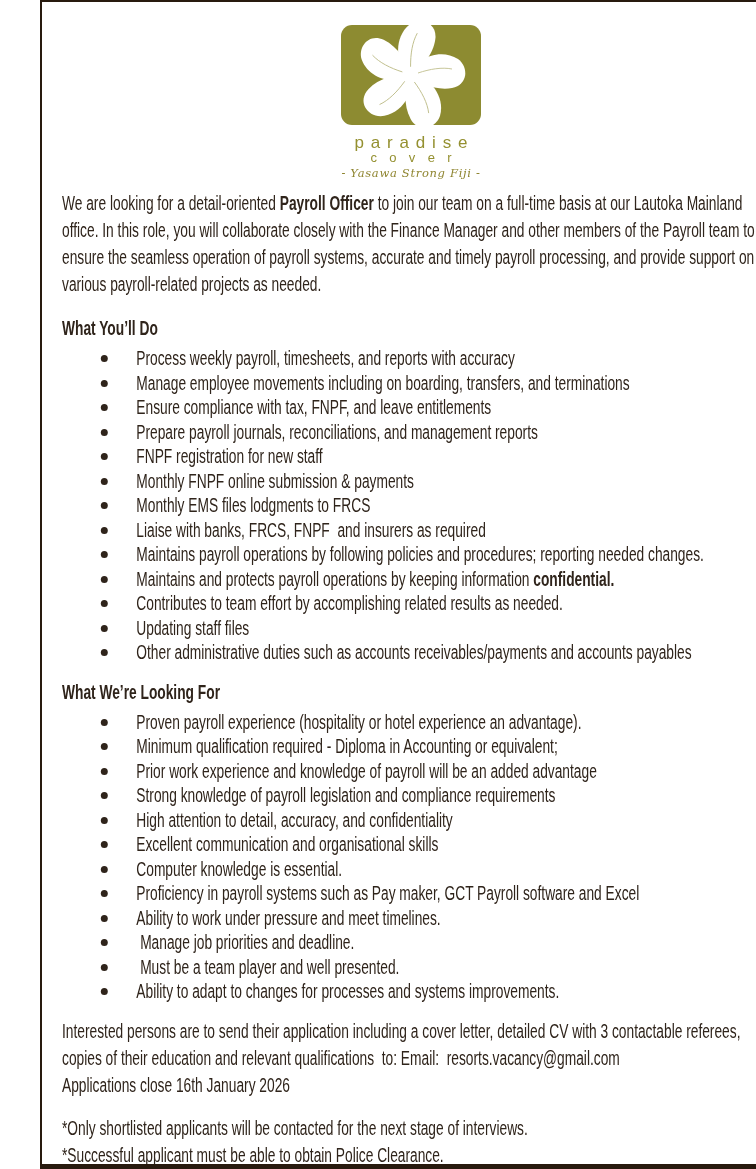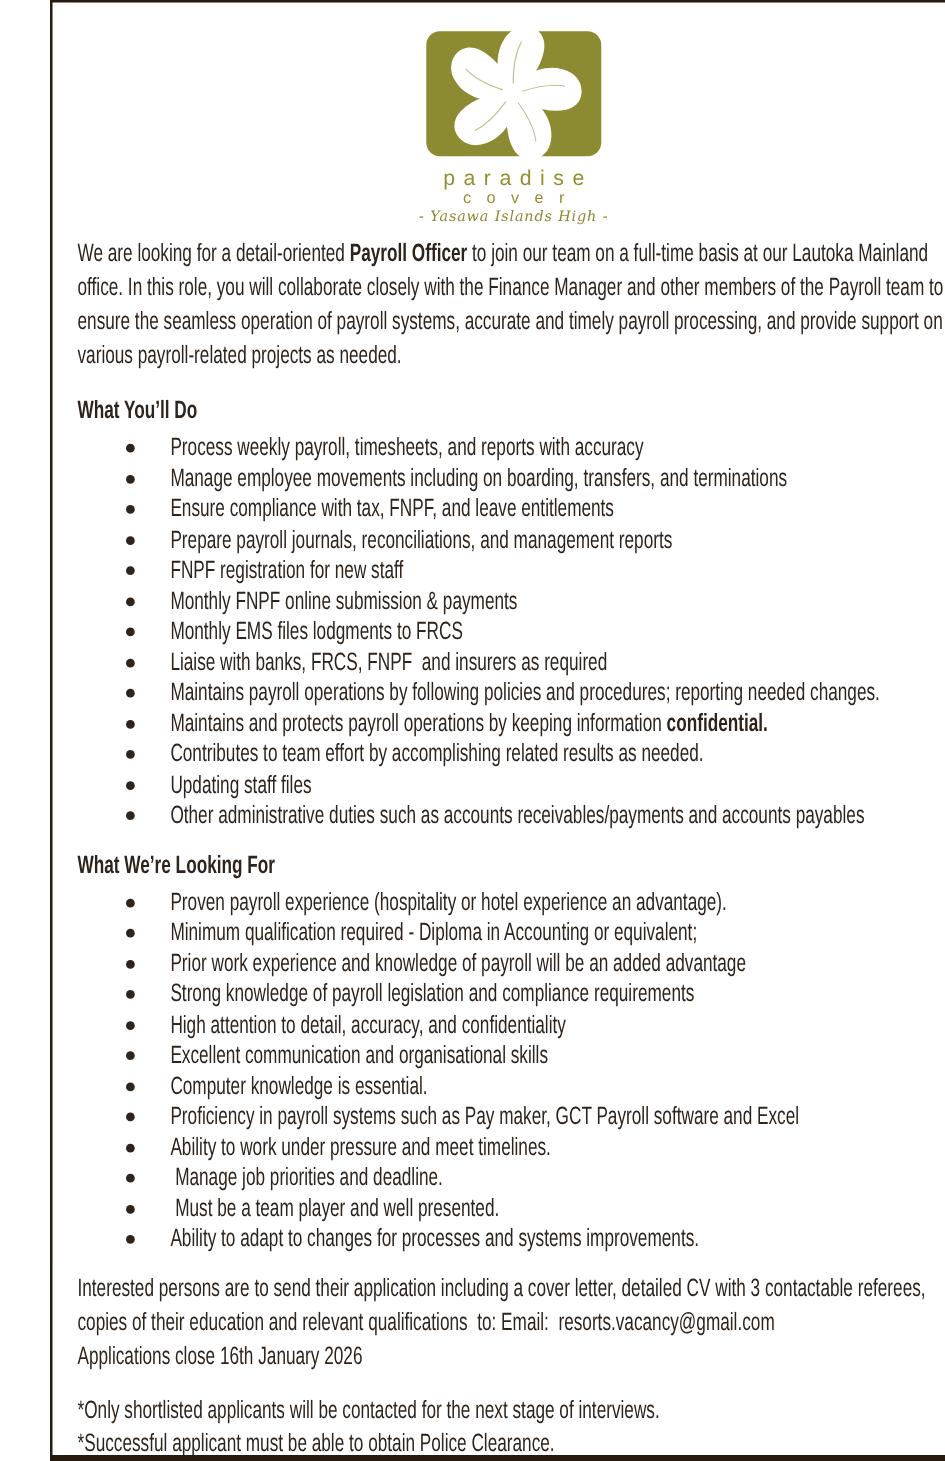--- a/index.html
+++ b/index.html
@@ -86,21 +86,21 @@
             <path d="M-2 -8 C -6 -20 -8 -32 -6 -42" fill="none" transform="rotate(72)"></path>
             <path d="M-2 -8 C -6 -20 -8 -32 -6 -42" fill="none" transform="rotate(144)"></path>
             <path d="M-2 -8 C -6 -20 -8 -32 -6 -42" fill="none" transform="rotate(216)"></path>
             <path d="M-2 -8 C -6 -20 -8 -32 -6 -42" fill="none" transform="rotate(288)"></path>
           </g>
         </g>
       </g>
     </svg>
     <div class="logo-word1">paradise</div>
     <div class="logo-word2">cover</div>
-    <div class="logo-tagline">- Yasawa Islands High -</div>
+    <div class="logo-tagline">- Yasawa Strong Fiji -</div>
   </div>
 
   <div class="content">
     <p class="intro"><span>We are looking for a detail-oriented </span><b>Payroll Officer</b><span> to join our team on a full-time basis at our Lautoka Mainland office. In this role, you will collaborate closely with the Finance Manager and other members of the Payroll team to ensure the seamless operation of payroll systems, accurate and timely payroll processing, and provide support on various payroll-related projects as needed.</span></p>
 
     <div id="sections">
         <h2>What You’ll Do</h2>
         <ul>
           <li><span>Process weekly payroll, timesheets, and reports with accuracy</span></li>
           <li><span>Manage employee movements including on boarding, transfers, and terminations</span></li>

